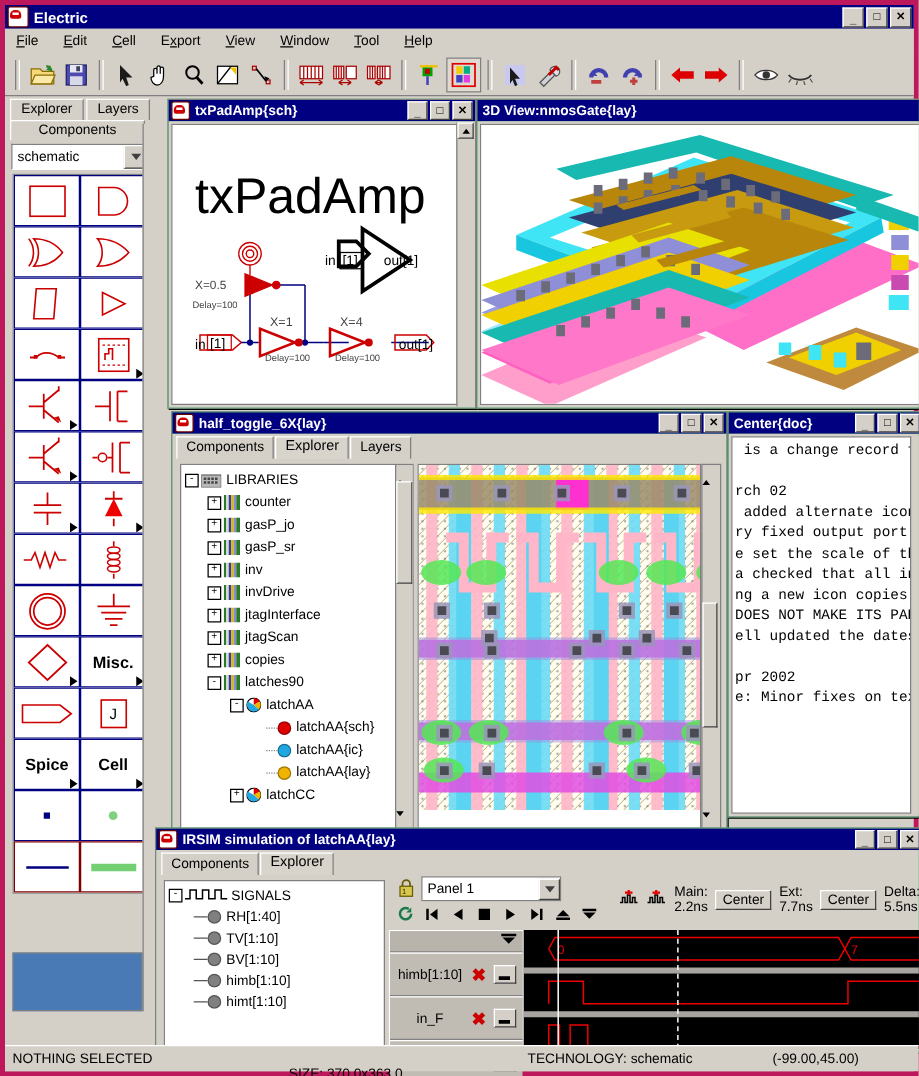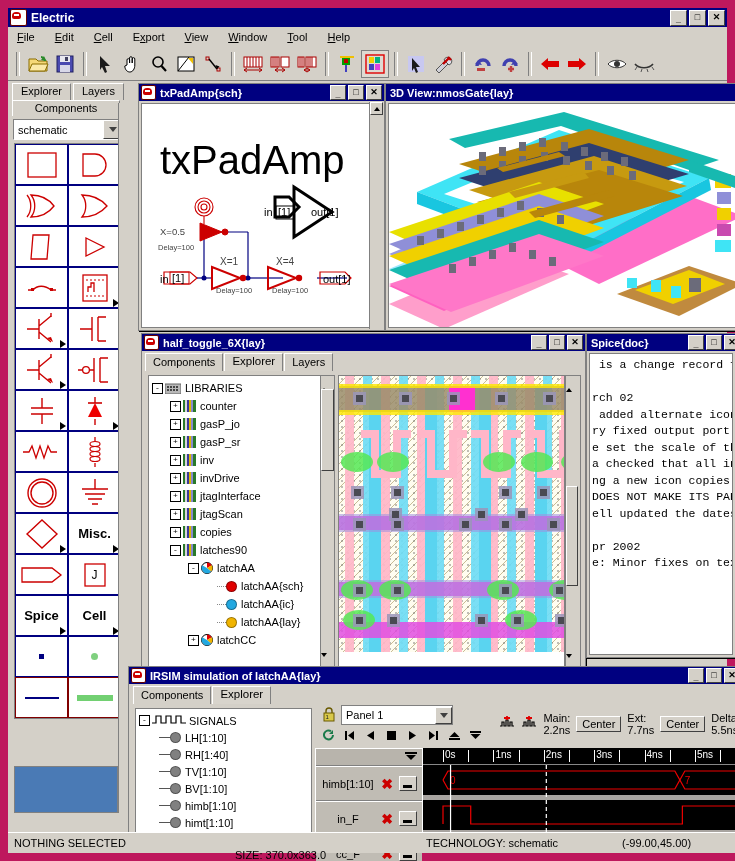--- a/index.html
+++ b/index.html
@@ -1,17 +1,17 @@
 <!DOCTYPE html>
 <html><head>
 <meta charset="utf-8">
 <style>
   html,body{margin:0;padding:0;background:#d4d0c8;}
   body{width:735px;height:861px;overflow:hidden;font-family:"Liberation Sans",sans-serif;font-size:11px;color:#000;}
-  #app{position:relative;width:735px;height:861px;background:#d4d0c8;border:8px solid #be185d;box-sizing:border-box;}
+  #app{position:relative;width:735px;height:861px;background:#d4d0c8;border:4px solid #be185d;box-sizing:border-box;}
 
   
   .titlebar{height:17px;background:#000080;display:flex;align-items:center;padding:0 2px;color:#fff;font-weight:bold;font-size:11px;}
   .titlebar .tb-title{flex:1;white-space:nowrap;overflow:hidden;padding-left:4px;letter-spacing:0px;}
   .tb-btns{display:flex;gap:2px;}
   .tb-btn{width:14px;height:13px;background:#d4d0c8;border-top:1px solid #fff;border-left:1px solid #fff;border-right:1px solid #404040;border-bottom:1px solid #404040;display:flex;align-items:center;justify-content:center;font-size:9px;line-height:9px;color:#000;font-family:"Liberation Sans",sans-serif;font-weight:bold;}
   .appicon{width:13px;height:13px;background:#fff;border:1px solid #600;border-radius:2px;position:relative;flex:0 0 auto;overflow:hidden;}
   .appicon:before{content:"";position:absolute;left:1px;top:2px;width:9px;height:7px;background:#c00;border-radius:4px 4px 2px 2px;}
   .appicon:after{content:"";position:absolute;left:3px;top:4px;width:5px;height:2px;background:#fff;}
 
@@ -1027,21 +1027,21 @@
       <div style="position:absolute;left:196px;right:4px;bottom:4px;height:14px;background:#d4d0c8;border:1px solid #808080;display:flex;justify-content:space-between;">
         <div class="harrow lf"></div>
         <div style="position:absolute;left:85px;width:110px;height:12px;background:#d4d0c8;border-top:1px solid #fff;border-left:1px solid #fff;border-right:1px solid #404040;border-bottom:1px solid #404040;box-sizing:border-box;"></div>
         <div class="harrow rt"></div>
       </div>
     </div>
   </div>
 
   <div class="win" id="winRec">
     <div class="titlebar">
-      <div class="tb-title" style="padding-left:2px;">Spice{doc}</div>
+      <div class="tb-title" style="padding-left:2px;">Center{doc}</div>
       <div class="tb-btns">
         <div class="tb-btn">
             <span style="margin-top:4px;">_</span>
           </div>
         <div class="tb-btn">□</div>
         <div class="tb-btn">✕</div>
       </div>
     </div>
     <div class="win-body">
       <div id="recbody">
@@ -1082,27 +1082,20 @@
       </div>
       <div id="simtree">
         <div id="simtreerows" style="padding:3px 0 0 3px;">
             <div class="trow" style="height: 17px;">
               <span style="display:inline-block;width:0px;"></span>
               <span class="tbox">-</span>
               <span style="margin-right:3px;"><svg width="34" height="11" viewBox="0 0 34 11">
                   <path d="M0 9h4V2h5v7h5V2h5v7h5V2h5v7h5" fill="none" stroke="#000" stroke-width="1.2"></path>
                 </svg></span>
               <span>SIGNALS</span>
-            </div>
-            <div class="trow" style="height: 17px;">
-              <span style="display:inline-block;width:14px;"></span>
-              <span style="display:inline-block;width:6px;"></span>
-              <span style="display:inline-block;width:11px;border-top:1px solid #555;"></span>
-              <span class="dot" style="background:#808080;"></span>
-              <span>LH[1:10]</span>
             </div>
             <div class="trow" style="height: 17px;">
               <span style="display:inline-block;width:14px;"></span>
               <span style="display:inline-block;width:6px;"></span>
               <span style="display:inline-block;width:11px;border-top:1px solid #555;"></span>
               <span class="dot" style="background:#808080;"></span>
               <span>RH[1:40]</span>
             </div>
             <div class="trow" style="height: 17px;">
               <span style="display:inline-block;width:14px;"></span>
@@ -1243,40 +1236,20 @@
               <span class="xbtn">✖</span>
               <span class="minibtn"></span>
             </div>
             <div class="wname">
               <span class="lbl">cc_F</span>
               <span class="xbtn">✖</span>
               <span class="minibtn"></span>
             </div>
           </div>
           <div id="wavecanvas">
-            <div id="ruler">
-                <div class="tickmark" style="left: 20px;"></div>
-                <div class="tick" style="left: 22px;">0s</div>
-                <div class="tickmark" style="left: 45.1969px;"></div>
-                <div class="tickmark" style="left: 70.3937px;"></div>
-                <div class="tick" style="left: 72.3937px;">1ns</div>
-                <div class="tickmark" style="left: 95.5906px;"></div>
-                <div class="tickmark" style="left: 120.787px;"></div>
-                <div class="tick" style="left: 122.787px;">2ns</div>
-                <div class="tickmark" style="left: 145.984px;"></div>
-                <div class="tickmark" style="left: 171.181px;"></div>
-                <div class="tick" style="left: 173.181px;">3ns</div>
-                <div class="tickmark" style="left: 196.378px;"></div>
-                <div class="tickmark" style="left: 221.575px;"></div>
-                <div class="tick" style="left: 223.575px;">4ns</div>
-                <div class="tickmark" style="left: 246.772px;"></div>
-                <div class="tickmark" style="left: 271.969px;"></div>
-                <div class="tick" style="left: 273.969px;">5ns</div>
-                <div class="tickmark" style="left: 297.165px;"></div>
-              </div>
             <svg id="wavesvg" width="320" height="100" viewBox="0 0 320 100" style="display:block;">
                 <rect x="0" y="0" width="320" height="30" fill="#000"></rect>
                 <rect x="0" y="30" width="320" height="5" fill="#a8a4a0"></rect>
                 <path d="M20 15 L25 6 L251.85039370078744 6 L256.85039370078744 15 L261.85039370078744 6 L320 6" fill="none" stroke="#ee0000" stroke-width="1.2"></path>
                 <path d="M20 15 L25 24 L251.85039370078744 24 L256.85039370078744 15 L261.85039370078744 24 L320 24" fill="none" stroke="#ee0000" stroke-width="1.2"></path>
                 <text x="27" y="19" fill="#ee0000" font-size="10" font-family="Liberation Sans, sans-serif">0</text>
                 <text x="261.85039370078744" y="19" fill="#ee0000" font-size="10" font-family="Liberation Sans, sans-serif">7</text>
                 <rect x="0" y="35" width="320" height="30" fill="#000"></rect>
                 <rect x="0" y="65" width="320" height="5" fill="#a8a4a0"></rect>
                 <path d="M20 59 L20 41 L47.716535433070874 41 L47.716535433070874 59 L259.3700787401575 59 L259.3700787401575 41 L320 41" fill="none" stroke="#ee0000" stroke-width="1.2"></path>

